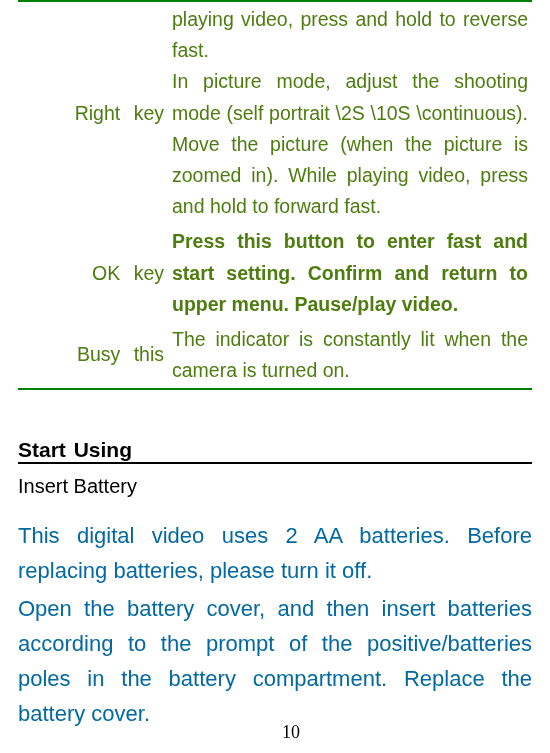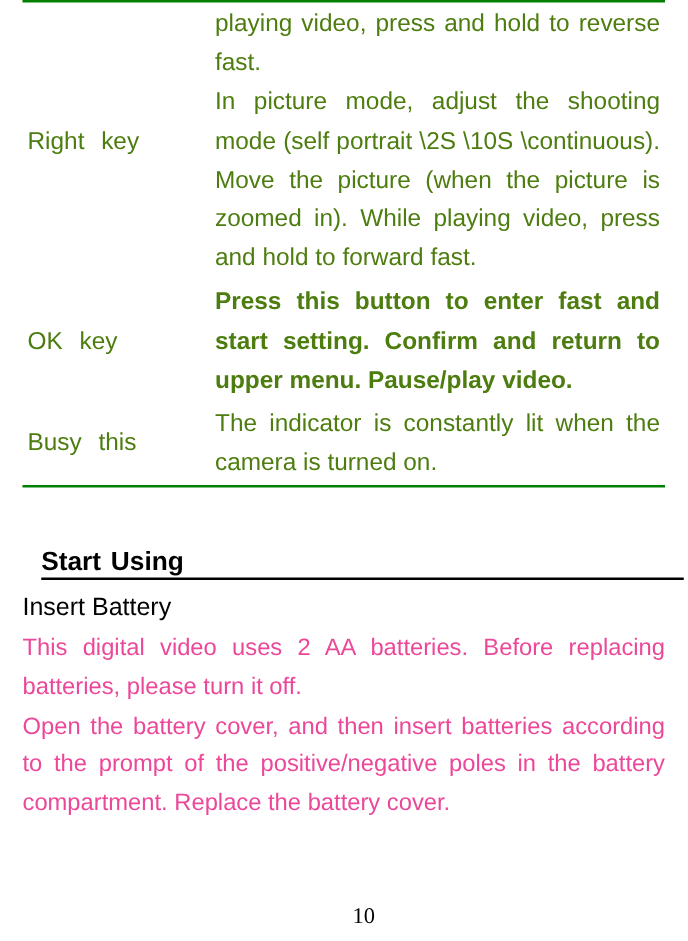--- a/index.html
+++ b/index.html
@@ -25,21 +25,21 @@
     }
     td {
       padding: 2px 4px;
       vertical-align: middle;
       font-size: 19.5px;
       line-height: 1.6;
       color: #4d7c0f;
     }
     td.label-cell {
       width: 150px;
-      text-align: left;
+      text-align: right;
       vertical-align: middle;
       white-space: nowrap;
       word-spacing: 8px;
     }
     td.desc-cell {
       text-align: justify;
     }
     .prev-row td.desc-cell {
       padding-bottom: 0;
     }
@@ -51,32 +51,31 @@
     }
     .section-heading {
       font-size: 21px;
       margin-top: 48px;
       margin-bottom: 6px;
       border-bottom: 2px solid #000;
       padding-bottom: 0;
       display: block;
       width: 100%;
       word-spacing: 2px;
-      margin-left: 15px;
     }
     .subheading {
       font-size: 20px;
       line-height: 1.6;
-      margin-bottom: 2px;
+      margin-bottom: 16px;
     }
     .body-text {
-      font-size: 19px;
+      font-size: 22px;
       line-height: 1.6;
       text-align: justify;
-      color: #ec4899;
+      color: #0369a1;
     }
     .body-text + .body-text {
       margin-top: 2px;
     }
     .page-number {
       position: absolute;
       bottom: 10px;
       left: 16px;
       width: 100%;
       text-align: center;
@@ -105,15 +104,15 @@
       <td class="label-cell">Busy this</td>
       <td class="desc-cell">The indicator is constantly lit when the camera is turned on.</td>
     </tr>
   </tbody>
     </table>
 </div>
 
 <h2 class="section-heading">Start Using</h2>
 <div class="subheading">Insert Battery</div>
 <p class="body-text">This digital video uses 2 AA batteries. Before replacing batteries, please turn it off.</p>
-<p class="body-text">Open the battery cover, and then insert batteries according to the prompt of the positive/negative poles in the battery compartment. Replace the battery cover.</p>
+<p class="body-text">Open the battery cover, and then insert batteries according to the prompt of the positive/batteries poles in the battery compartment. Replace the battery cover.</p>
 
 <div class="page-number">10</div>
 
 </body></html>

